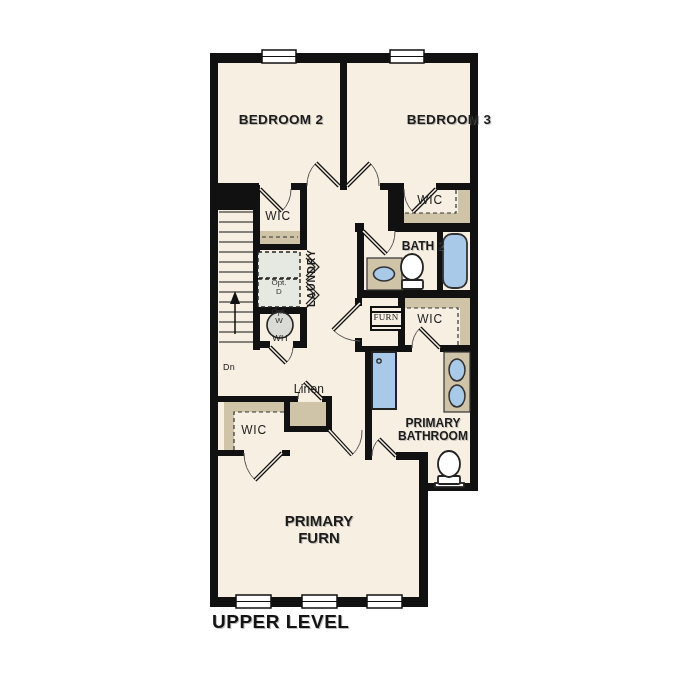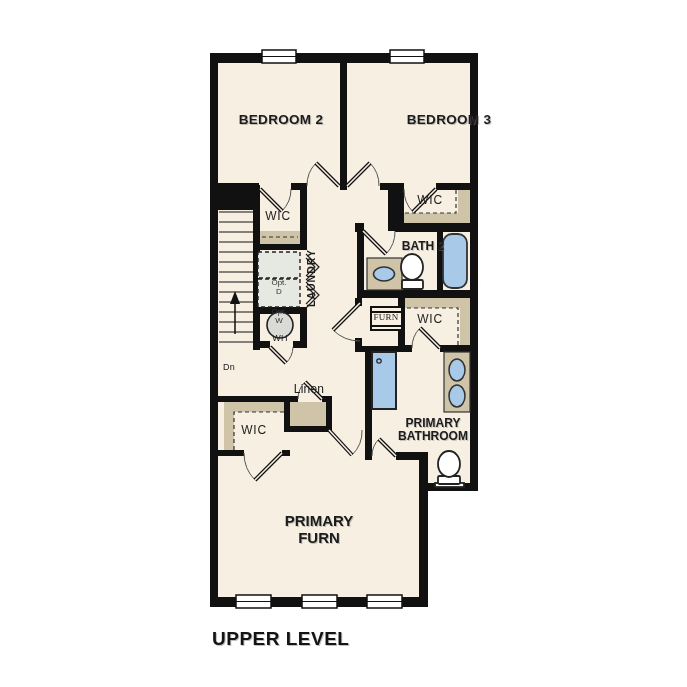--- a/index.html
+++ b/index.html
@@ -266,15 +266,15 @@
 <div class="lbl lbl-sm" style="left:254px;top:431px;">WIC</div>
 <div class="lbl lbl-pbath" style="left:433px;top:430px;">
   <div>PRIMARY</div>
   <div>BATHROOM</div>
 </div>
 <div class="lbl lbl-suite" style="left:319px;top:529px;">
   <div>PRIMARY</div>
   <div>FURN</div>
 </div>
 <div class="lbl lbl-9" style="left:229px;top:345px;margin-top:23px;">Dn</div>
-<div class="lbl-title" style="left:212px;top:611px;margin-top:17px;">UPPER LEVEL</div>
+<div class="lbl-title" style="left:212px;top:611px;">UPPER LEVEL</div>
 
 </div>
 
 </body></html>

